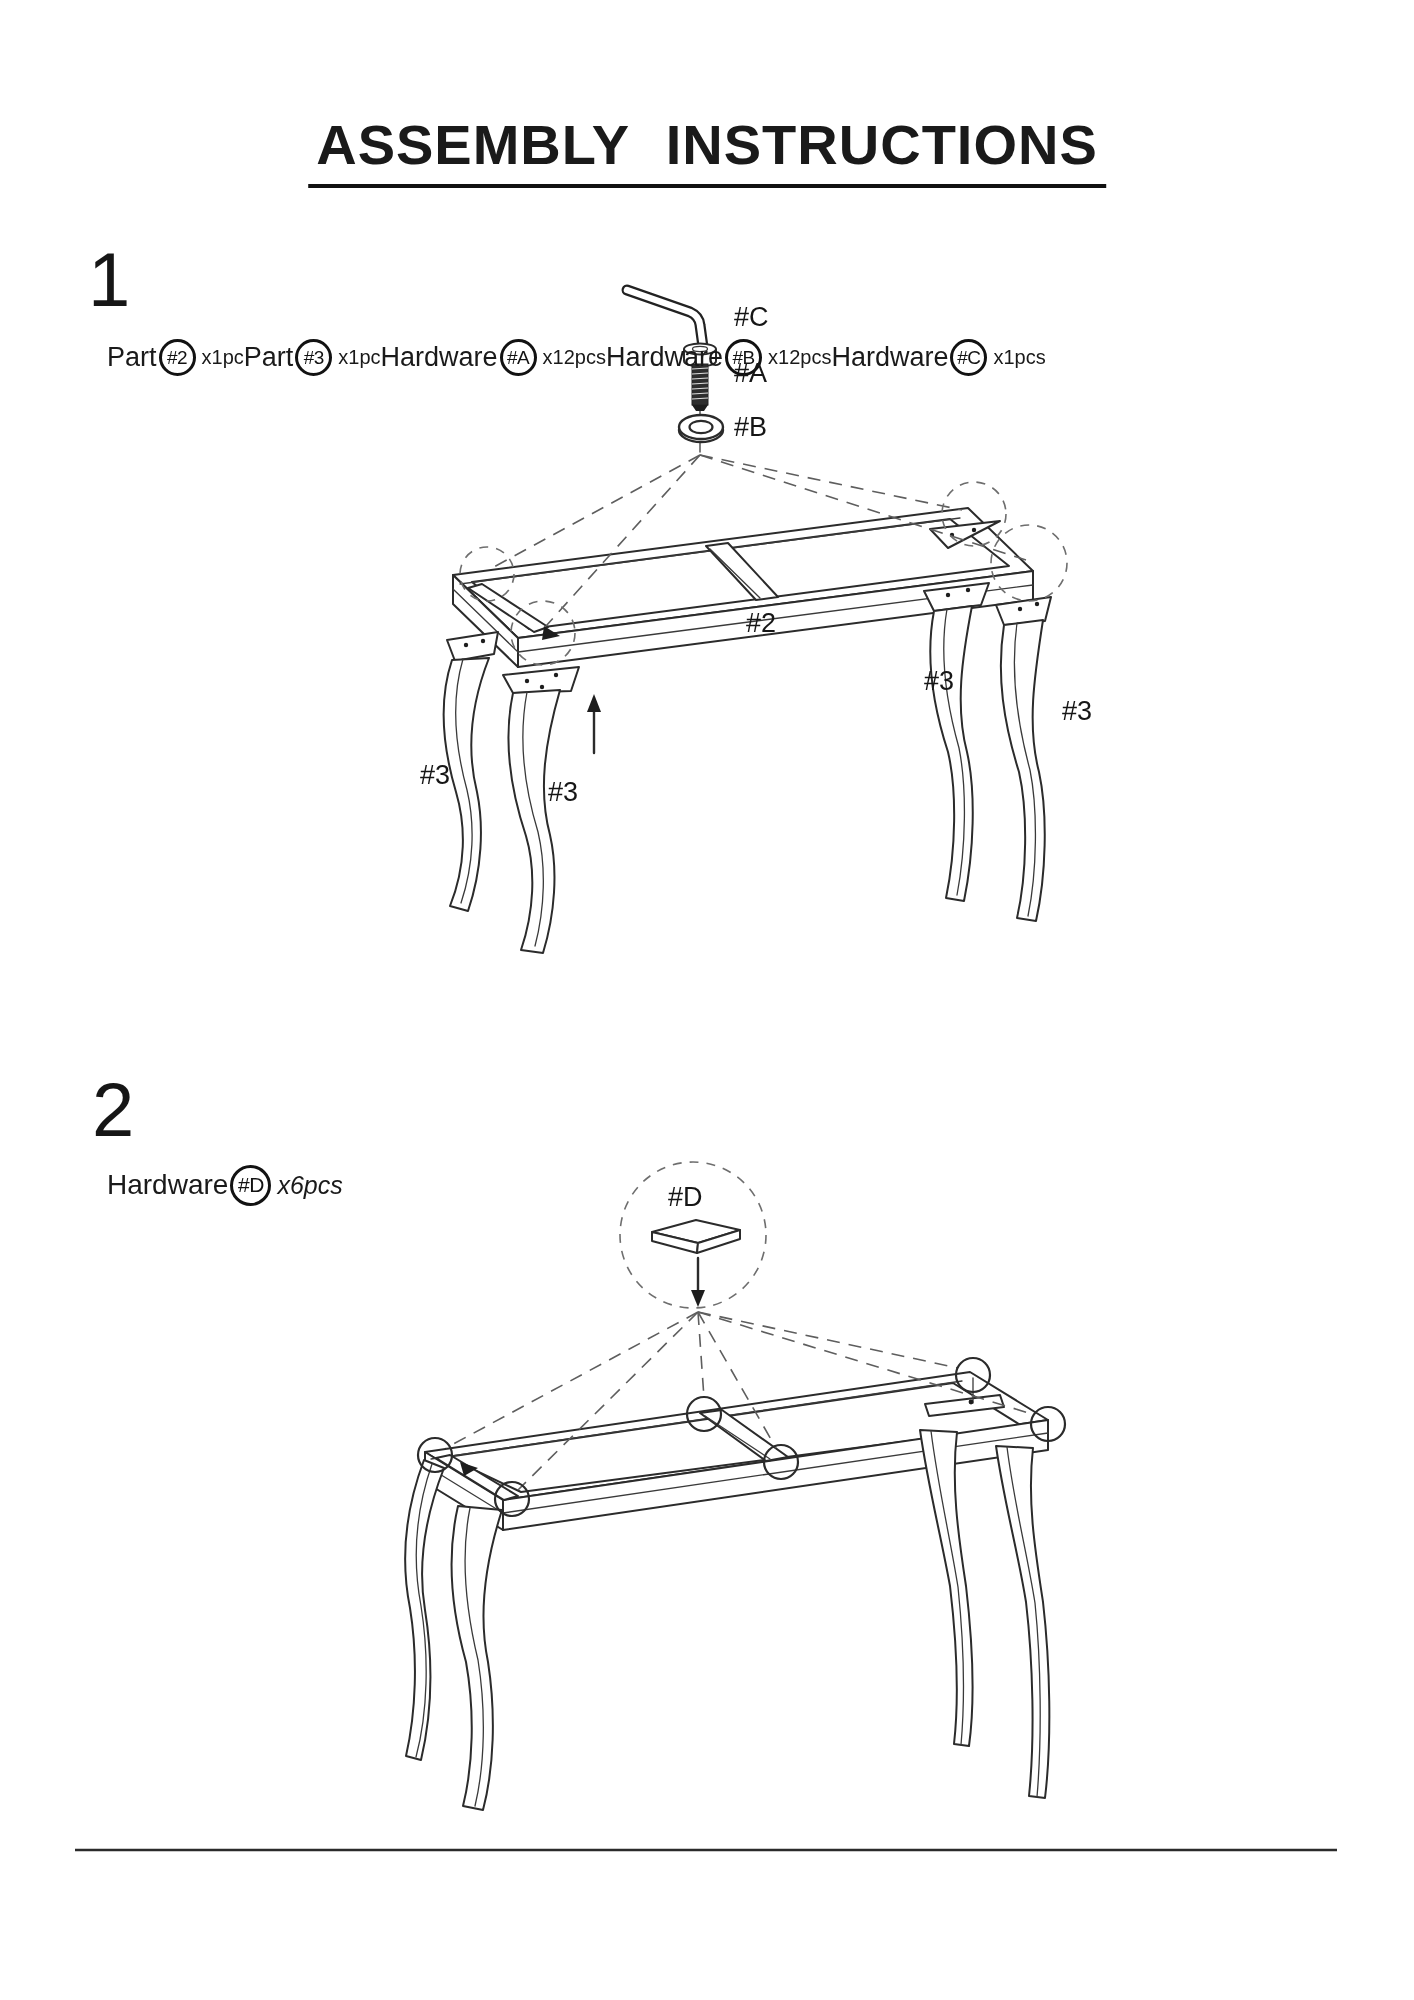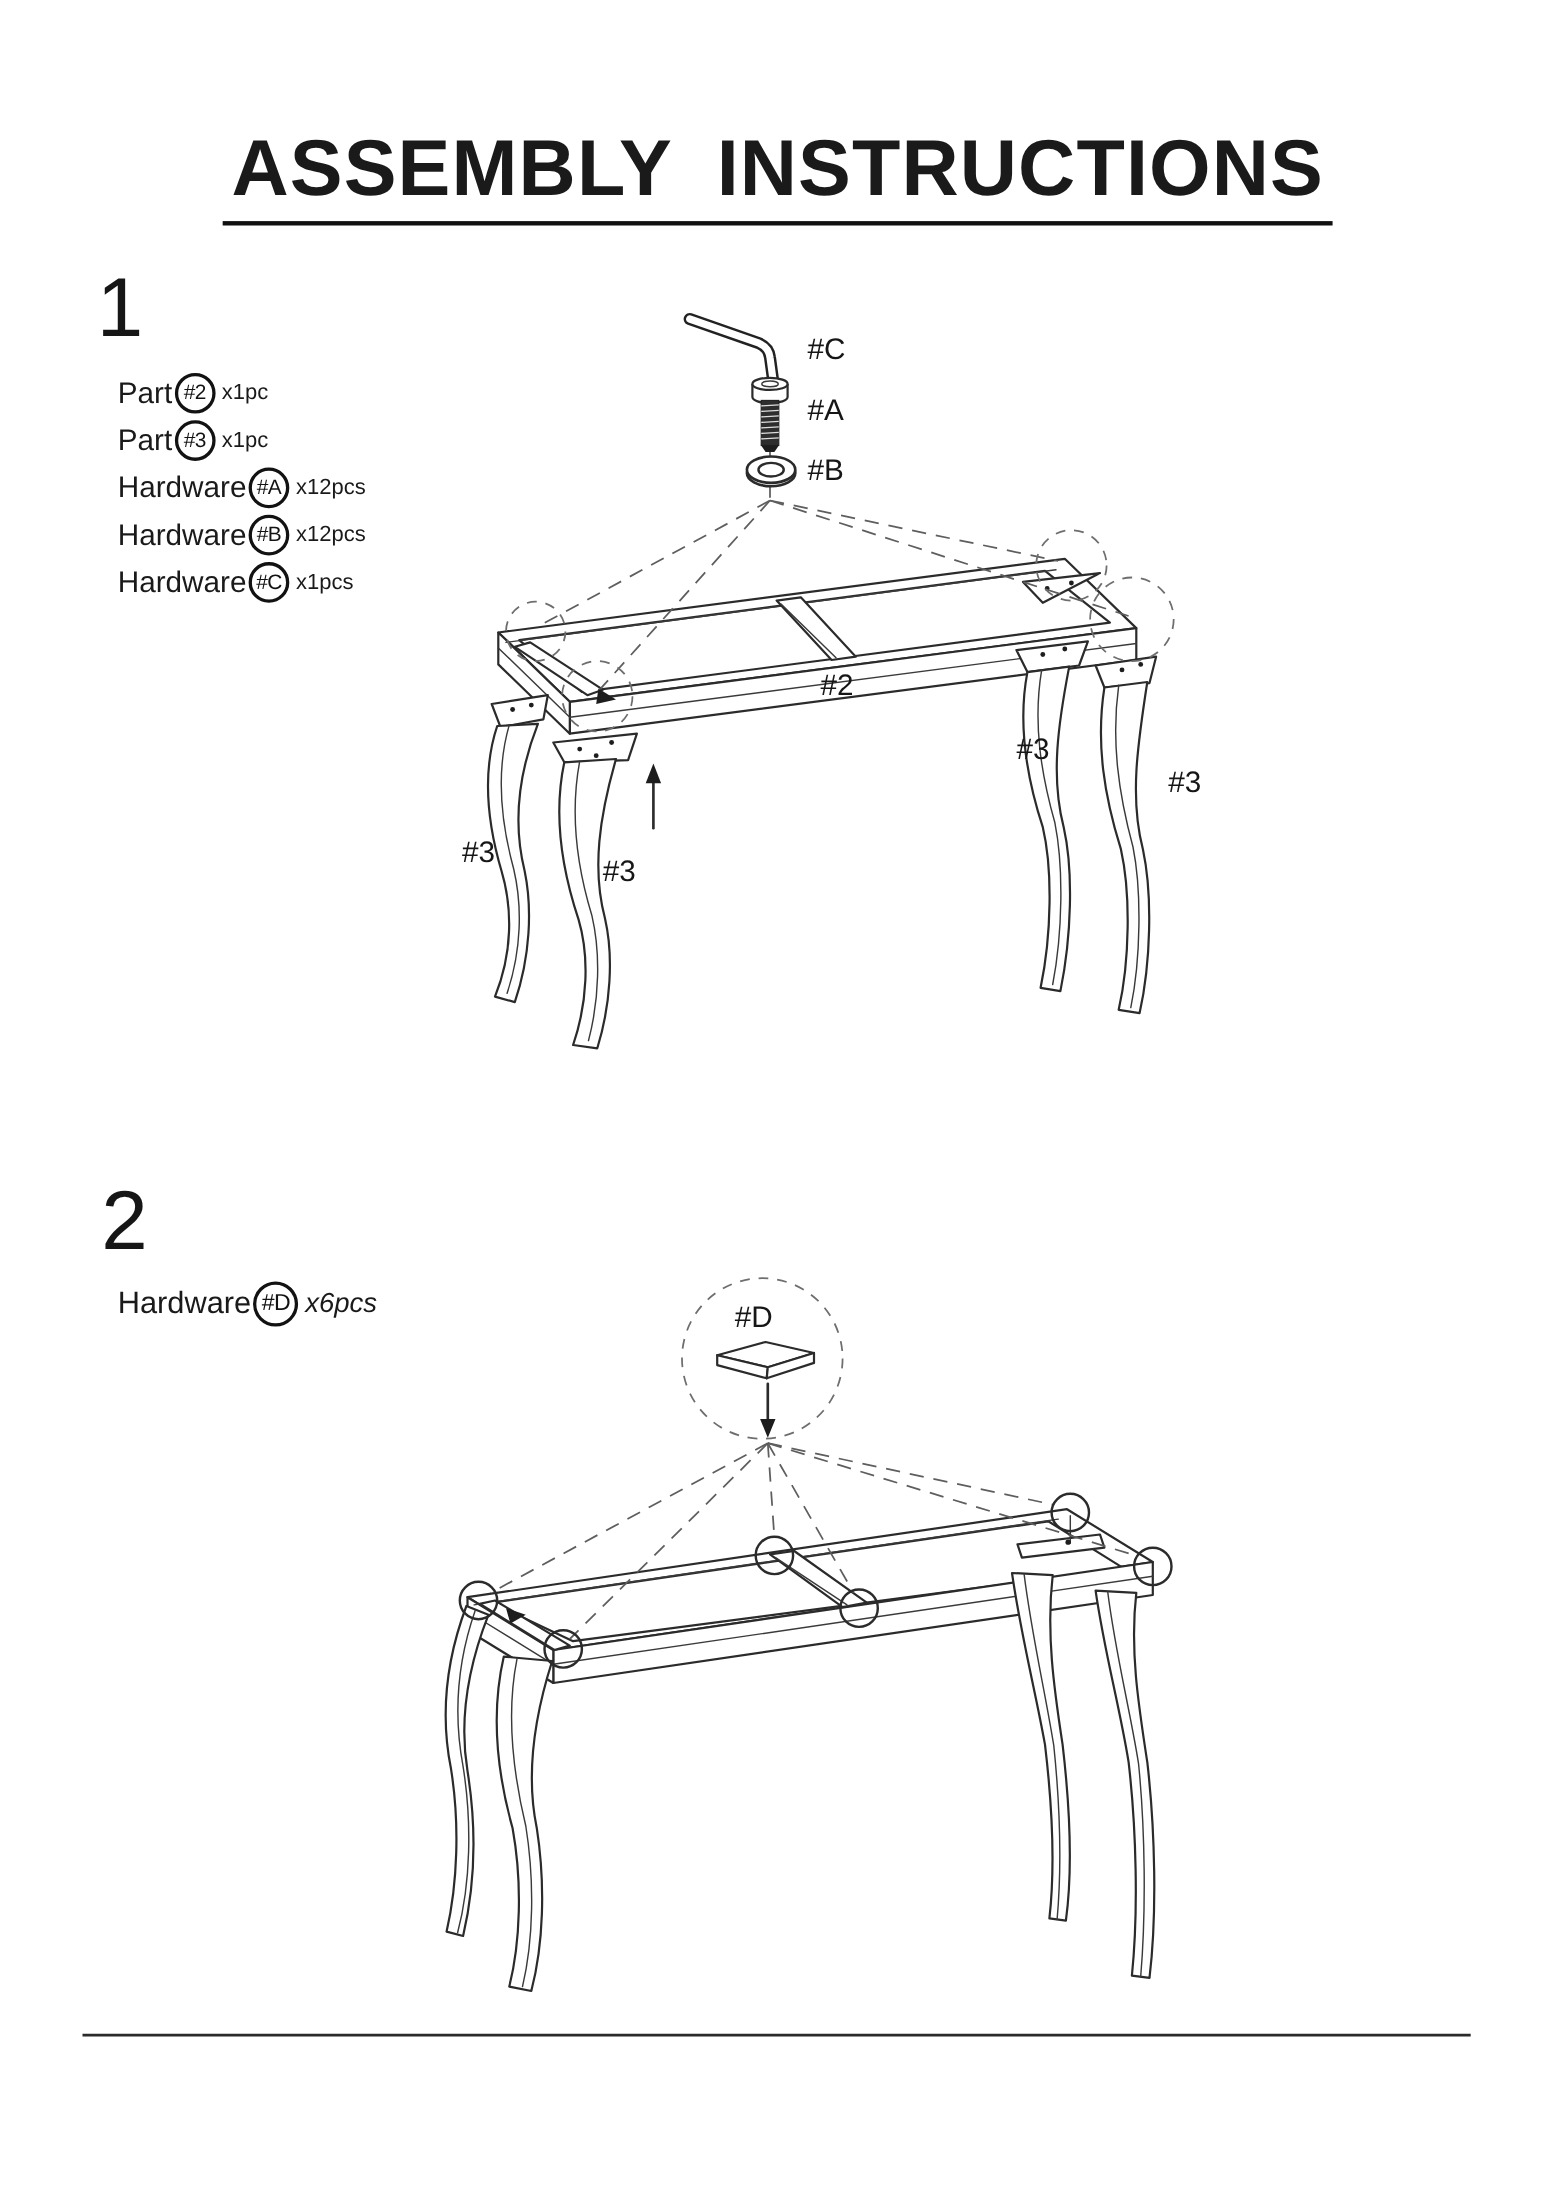--- a/index.html
+++ b/index.html
@@ -6,28 +6,28 @@
   body{
     width:1414px;height:2000px;background:#ffffff;position:relative;
     font-family:"Liberation Sans","DejaVu Sans",sans-serif;color:#1a1a1a;
     overflow:hidden;
   }
   .page{position:absolute;inset:0;}
   svg.art{position:absolute;left:0;top:0;width:1414px;height:2000px;}
 
   h1.title{
     position:absolute;top:112px;left:50%;transform:translateX(-50%);
-    margin:0;font-size:72px;font-weight:700;letter-spacing:1px;word-spacing:20px;
+    margin:0;font-size:56px;font-weight:700;letter-spacing:1px;word-spacing:20px;
     border-bottom:4px solid #111;padding:0 8px 7px 8px;white-space:nowrap;
   }
   .step-num{position:absolute;font-size:76px;line-height:1;font-weight:400;color:#161616;}
   .n1{left:88px;top:242px;}
   .n2{left:92px;top:1072px;}
 
-  .parts-list{position:absolute;display:flex;flex-direction:column;}
+  .parts-list{position:absolute;display:flex;}
   .s1{left:107px;top:336px;}
   .s2{left:107px;top:1160px;}
   .part-row{display:flex;align-items:center;height:43px;font-size:27px;white-space:nowrap;}
   .s2 .part-row{height:50px;font-size:28px;}
   .tag-circle{
     display:inline-flex;align-items:center;justify-content:center;flex:none;
     width:31px;height:31px;border:3.4px solid #121212;border-radius:50%;
     font-size:19px;letter-spacing:-0.5px;margin:0 6px 0 2px;color:#121212;
   }
   .s2 .tag-circle{width:35px;height:35px;font-size:21px;}

